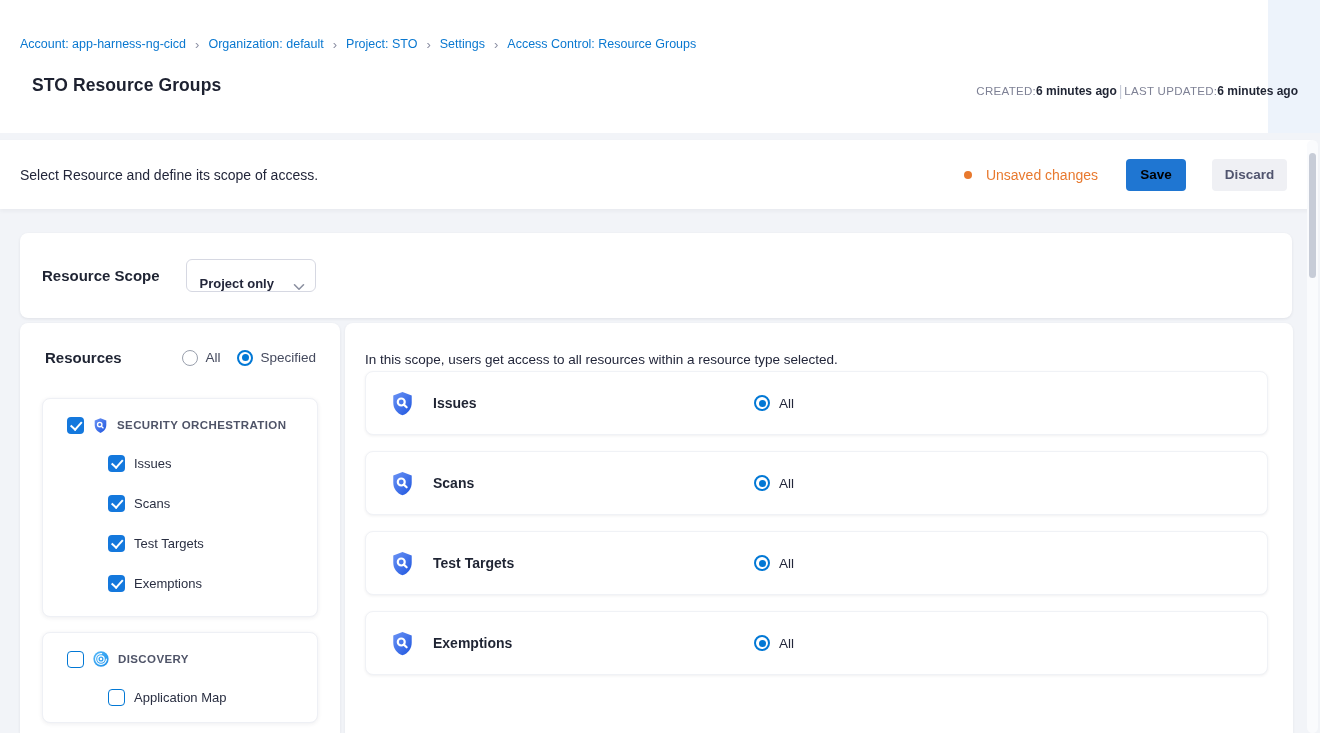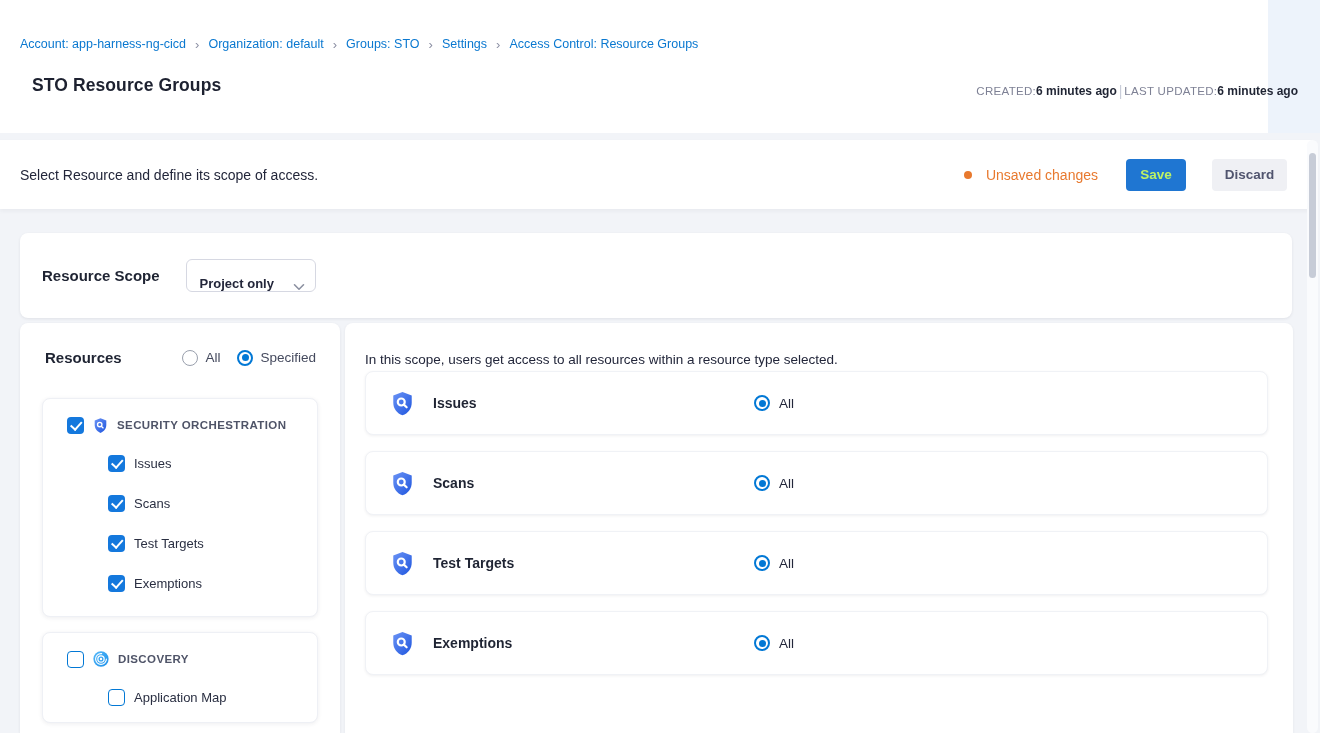--- a/index.html
+++ b/index.html
@@ -22,21 +22,21 @@
 
   
   .toolbar { left:0; top:140px; width:1316px; height:69px; background:#ffffff; border-radius:0 6px 6px 0;
              box-shadow:0 2px 4px rgba(40,41,61,.05); display:flex; align-items:center; padding:0 29px 0 20px; }
   .toolbar-desc { font-size:14px; color:#22263a; }
   .toolbar-right { margin-left:auto; display:flex; align-items:center; gap:16px; }
   .unsaved { display:flex; align-items:center; gap:14px; margin-right:6px; }
   .unsaved-dot { width:8px; height:8px; border-radius:50%; background:#e8792e; }
   .unsaved-text { color:#e8792e; font-size:14px; }
   .btn { border:none; border-radius:4px; height:32px; font-family:inherit; font-size:13.5px; font-weight:700; cursor:pointer; }
-  .btn-save { background:#1f76d2; color:#bef264; width:60px; margin-left:6px; }
+  .btn-save { background:#1f76d2; color:#000000; width:60px; margin-left:6px; }
   .btn-discard { background:#eff0f4; color:#50546e; width:75px; margin-left:10px; }
 
   
   .scope-card { left:20px; top:233px; width:1272px; height:85px; background:#ffffff; border-radius:8px;
                 box-shadow:0 1px 3px rgba(40,41,61,.09); display:flex; align-items:center; padding-left:22px; }
   .scope-label { font-size:15px; font-weight:700; color:#1f2433; }
   .dropdown { margin-left:26px; width:130px; height:33px; border:1px solid #d6d8e2; border-radius:6px; background:#fff;
               display:flex; align-items:flex-end; padding:0 10px 0 13px; cursor:pointer; }
   .dropdown-value { font-size:13px; font-weight:700; color:#23263a; }
   .chevron { margin-left:auto; color:#8b90a0; display:flex; }
@@ -104,21 +104,21 @@
 </svg>
 
 <div class="abs header"></div>
 <div class="abs hdr-tint"></div>
 
 <nav class="abs breadcrumb">
   <a class="crumb">Account: app-harness-ng-cicd</a>
   <span class="crumb-sep">›</span>
   <a class="crumb">Organization: default</a>
   <span class="crumb-sep">›</span>
-  <a class="crumb">Groups: STO</a>
+  <a class="crumb">Project: STO</a>
   <span class="crumb-sep">›</span>
   <a class="crumb">Settings</a>
   <span class="crumb-sep">›</span>
   <a class="crumb">Access Control: Resource Groups</a>
 </nav>
 
 <h1 class="abs page-title">STO Resource Groups</h1>
 
 <div class="abs hdr-meta">
   <span class="meta-label">CREATED:</span>

